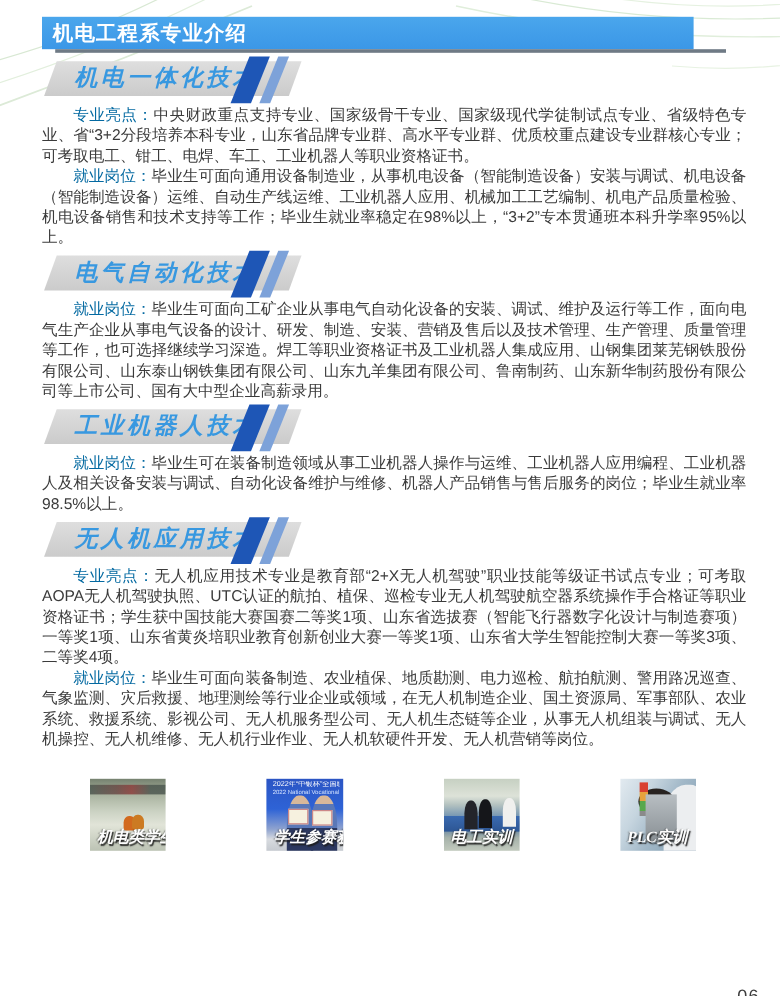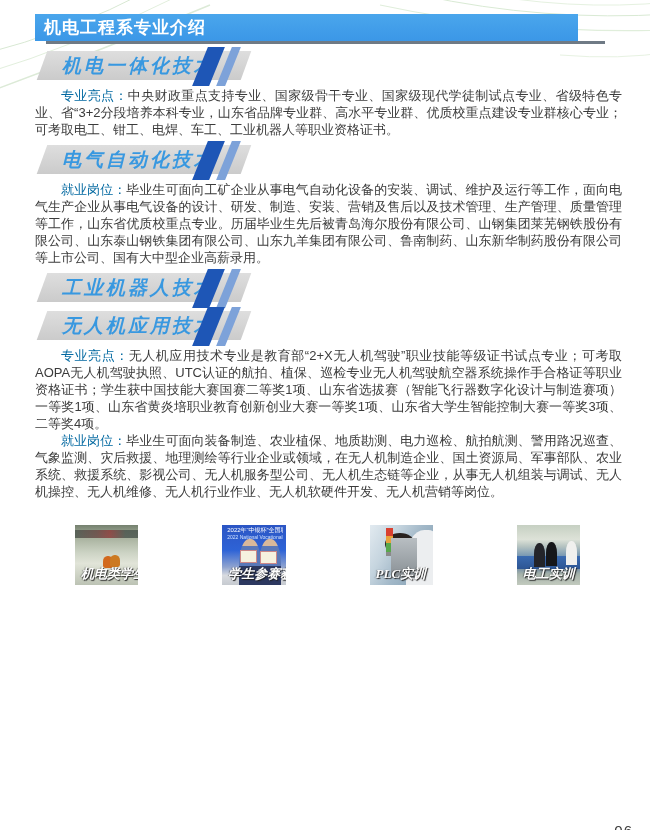--- a/index.html
+++ b/index.html
@@ -109,41 +109,43 @@
 
   <section>
     <div class="sec-header">
       <div class="sec-tab">
         <span class="sec-title">机电一体化技术</span>
       </div>
       <span class="slash dark"></span>
       <span class="slash light"></span>
     </div>
     <p class="para"><span class="label">专业亮点：</span><span>中央财政重点支持专业、国家级骨干专业、国家级现代学徒制试点专业、省级特色专业、省“3+2分段培养本科专业，山东省品牌专业群、高水平专业群、优质校重点建设专业群核心专业；可考取电工、钳工、电焊、车工、工业机器人等职业资格证书。</span></p>
+    <p class="para"><span class="label">就业岗位：</span><span>毕业生可面向通用设备制造业，从事机电设备（智能制造设备）安装与调试、机电设备（智能制造设备）运维、自动生产线运维、工业机器人应用、机械加工工艺编制、机电产品质量检验、机电设备销售和技术支持等工作；毕业生就业率稳定在98%以上，“3+2”专本贯通班本科升学率95%以上。</span></p>
   </section>
 
   <section>
     <div class="sec-header">
       <div class="sec-tab">
         <span class="sec-title">电气自动化技术</span>
       </div>
       <span class="slash dark"></span>
       <span class="slash light"></span>
     </div>
-    <p class="para"><span class="label">就业岗位：</span><span>毕业生可面向工矿企业从事电气自动化设备的安装、调试、维护及运行等工作，面向电气生产企业从事电气设备的设计、研发、制造、安装、营销及售后以及技术管理、生产管理、质量管理等工作，山东省优质校重点专业。历届毕业生先后被青岛海尔股份有限公司、山钢集团莱芜钢铁股份有限公司、山东泰山钢铁集团有限公司、山东九羊集团有限公司、鲁南制药、山东新华制药股份有限公司等上市公司、国有大中型企业高薪录用。</span></p>
+    <p class="para"><span class="label">就业岗位：</span><span>毕业生可面向工矿企业从事电气自动化设备的安装、调试、维护及运行等工作，面向电气生产企业从事电气设备的设计、研发、制造、安装、营销及售后以及技术管理、生产管理、质量管理等工作，也可选择继续学习深造。焊工等职业资格证书及工业机器人集成应用、山钢集团莱芜钢铁股份有限公司、山东泰山钢铁集团有限公司、山东九羊集团有限公司、鲁南制药、山东新华制药股份有限公司等上市公司、国有大中型企业高薪录用。</span></p>
   </section>
 
   <section>
     <div class="sec-header">
       <div class="sec-tab">
         <span class="sec-title">工业机器人技术</span>
       </div>
       <span class="slash dark"></span>
       <span class="slash light"></span>
     </div>
+    <p class="para"><span class="label">就业岗位：</span><span>毕业生可在装备制造领域从事工业机器人操作与运维、工业机器人应用编程、工业机器人及相关设备安装与调试、自动化设备维护与维修、机器人产品销售与售后服务的岗位；毕业生就业率98.5%以上。</span></p>
   </section>
 
   <section>
     <div class="sec-header">
       <div class="sec-tab">
         <span class="sec-title">无人机应用技术</span>
       </div>
       <span class="slash dark"></span>
       <span class="slash light"></span>
     </div>
@@ -162,30 +164,30 @@
       <div class="ph2-txt">
         <div>2022年“中银杯”全国职业院校技能大赛</div>
         <div class="en">2022 National Vocational College Sk · “工业机器人技术应用”赛项</div>
       </div>
       <i class="stu s1"></i>
       <i class="stu s2"></i>
       <i class="cert c1"></i>
       <i class="cert c2"></i>
       <figcaption class="caption">学生参赛获奖</figcaption>
     </figure>
+    <figure class="photo p4">
+      <i class="table"></i>
+      <i class="figC"></i>
+      <i class="figD"></i>
+      <i class="figE"></i>
+      <figcaption class="caption">电工实训</figcaption>
+    </figure>
     <figure class="photo p3">
       <i class="shirt"></i>
       <i class="hair"></i>
       <i class="stack"></i>
       <i class="rig"></i>
       <figcaption class="caption">PLC实训</figcaption>
     </figure>
-    <figure class="photo p4">
-      <i class="table"></i>
-      <i class="figC"></i>
-      <i class="figD"></i>
-      <i class="figE"></i>
-      <figcaption class="caption">电工实训</figcaption>
-    </figure>
   </div>
 
   <div class="page-number">06</div>
 </div>
 
 </body></html>

